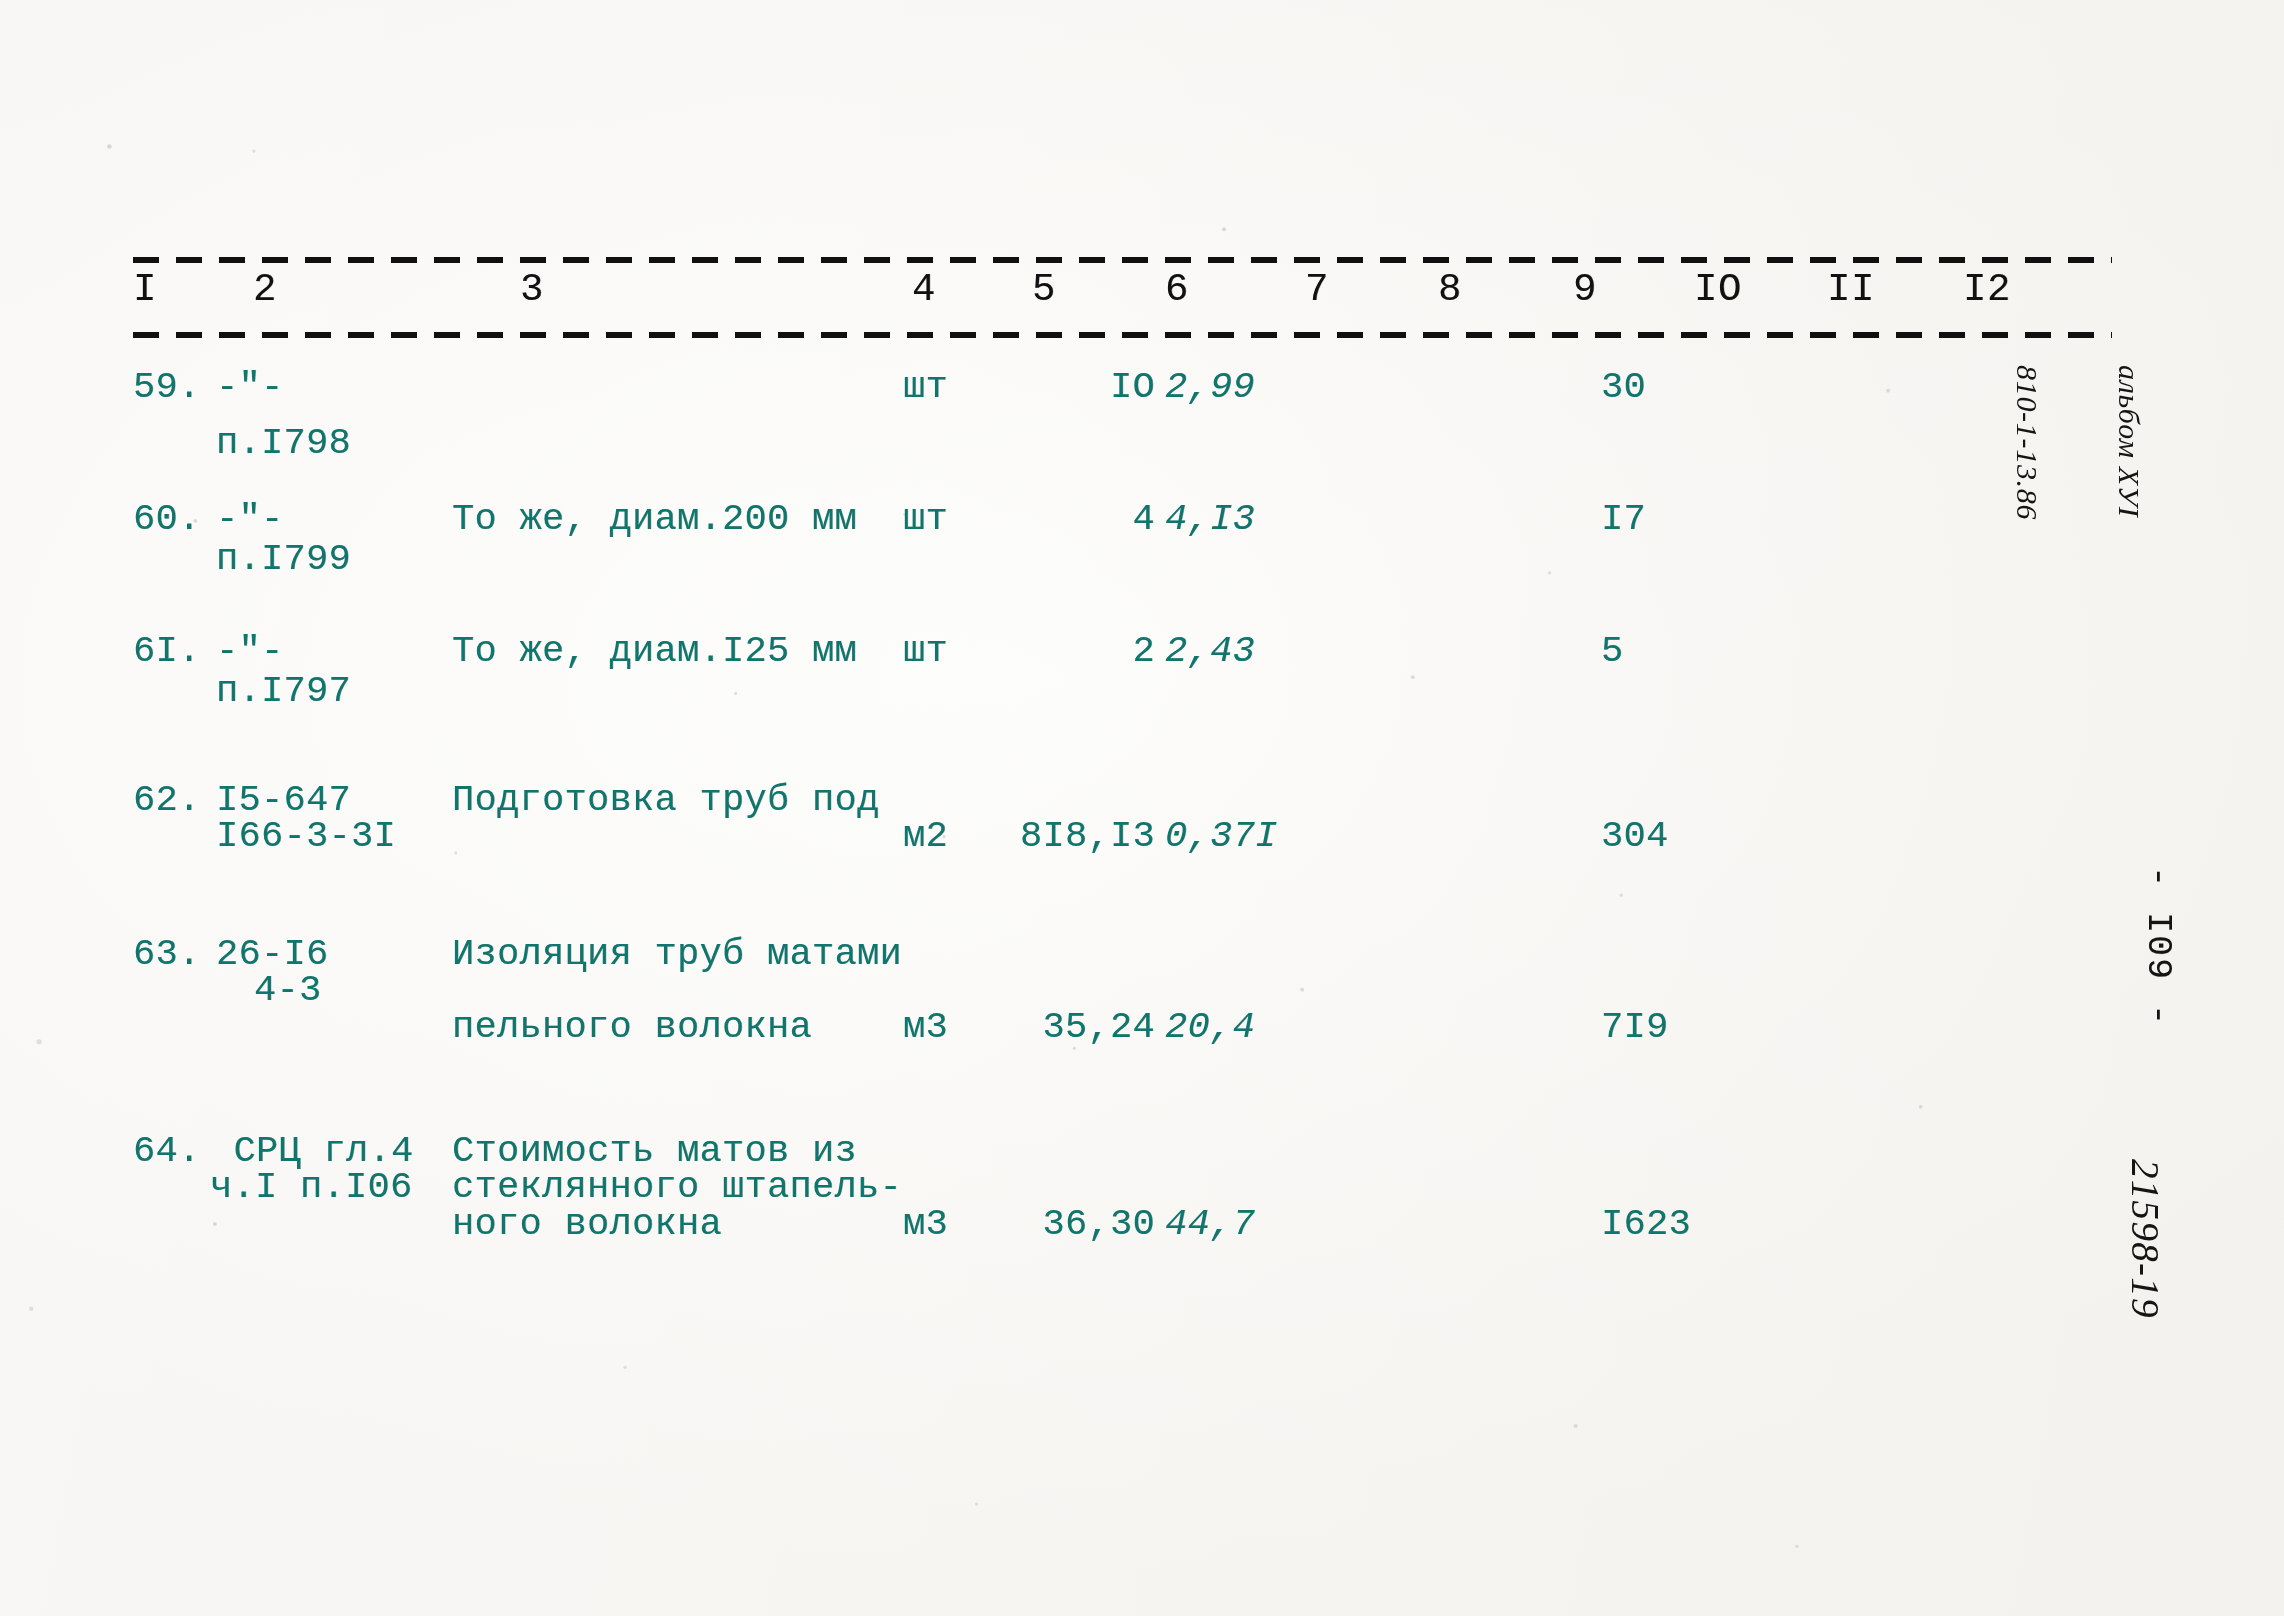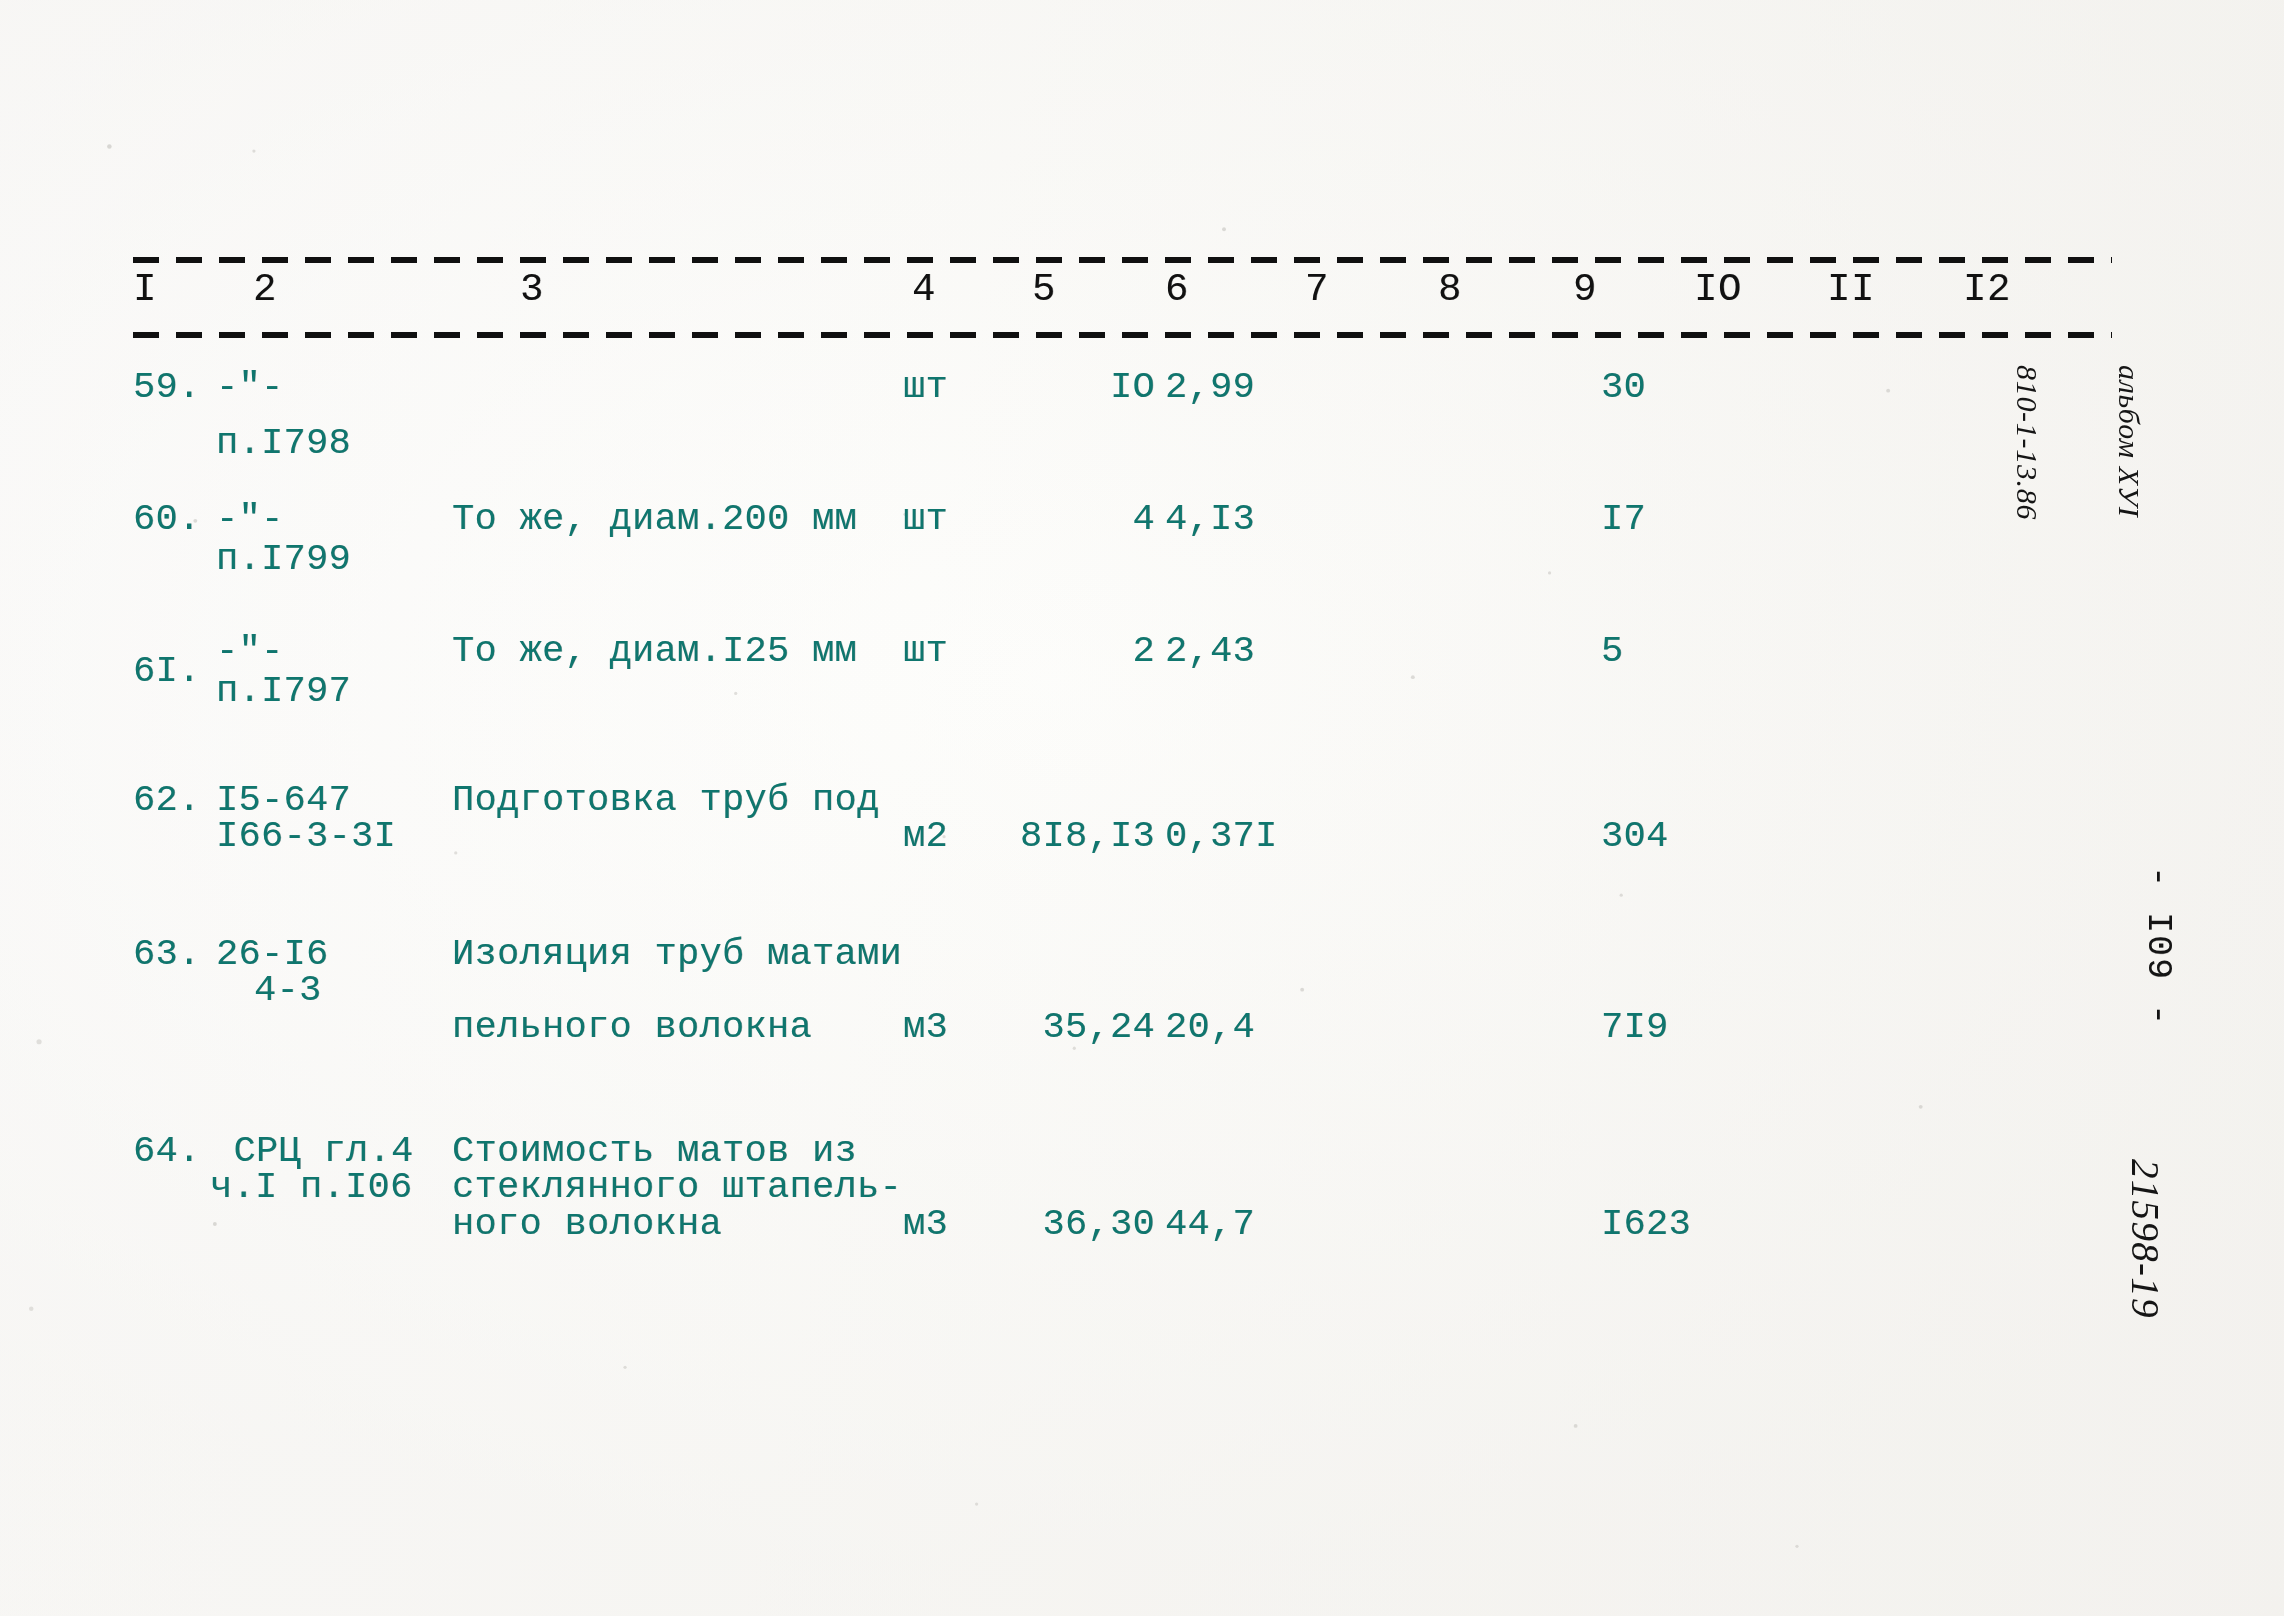--- a/index.html
+++ b/index.html
@@ -92,21 +92,21 @@
     white-space: pre;
     color: #0f766e;
     text-shadow: 0.4px 0.3px 0 rgba(0,0,0,.28);
     letter-spacing: 0.3px;
   }
   .cell.c1   { left: 0px;    width: 78px; text-align: left; }
   .cell.c2   { left: 83px;  width: 215px; text-align: left; }
   .cell.c3   { left: 319px;  width: 417px; text-align: left; }
   .cell.c4   { left: 770px; width: 91px; text-align: left; }
   .cell.c5   { left: 866px; width: 156px; text-align: right; }
-  .cell.c6   { left: 1032px; width: 150px; text-align: left; }
+  .cell.c6   { left: 1032px; width: 150px; text-align: left; font-style: italic; }
   .cell.c9   { left: 1468px; width: 130px; text-align: left; }
 
   
   .row.two-line   .cell.c4,
   .row.two-line   .cell.c5,
   .row.two-line   .cell.c6,
   .row.two-line   .cell.c9 { top: 0px; }
 
   .row.mid-num   .cell.c4,
   .row.mid-num   .cell.c5,
@@ -223,21 +223,21 @@
         <span class="cell c2" style="top:0px;">-"-</span>
         <span class="cell c2" style="top:40px;">п.I799</span>
         <span class="cell c3" style="top:0px;">То же, диам.200 мм</span>
         <span class="cell c4">шт</span>
         <span class="cell c5">4</span>
         <span class="cell c6">4,I3</span>
         <span class="cell c9">I7</span>
       </div>
 
       <div class="row two-line" style="height:115px;">
-        <span class="cell c1" style="top:0px;margin-top:20px;">6I.</span>
+        <span class="cell c1" style="top:0px;">6I.</span>
         <span class="cell c2" style="top:0px;">-"-</span>
         <span class="cell c2" style="top:40px;">п.I797</span>
         <span class="cell c3" style="top:0px;">То же, диам.I25 мм</span>
         <span class="cell c4">шт</span>
         <span class="cell c5">2</span>
         <span class="cell c6">2,43</span>
         <span class="cell c9">5</span>
       </div>
 
       <div class="row mid-num" style="height:120px;">

